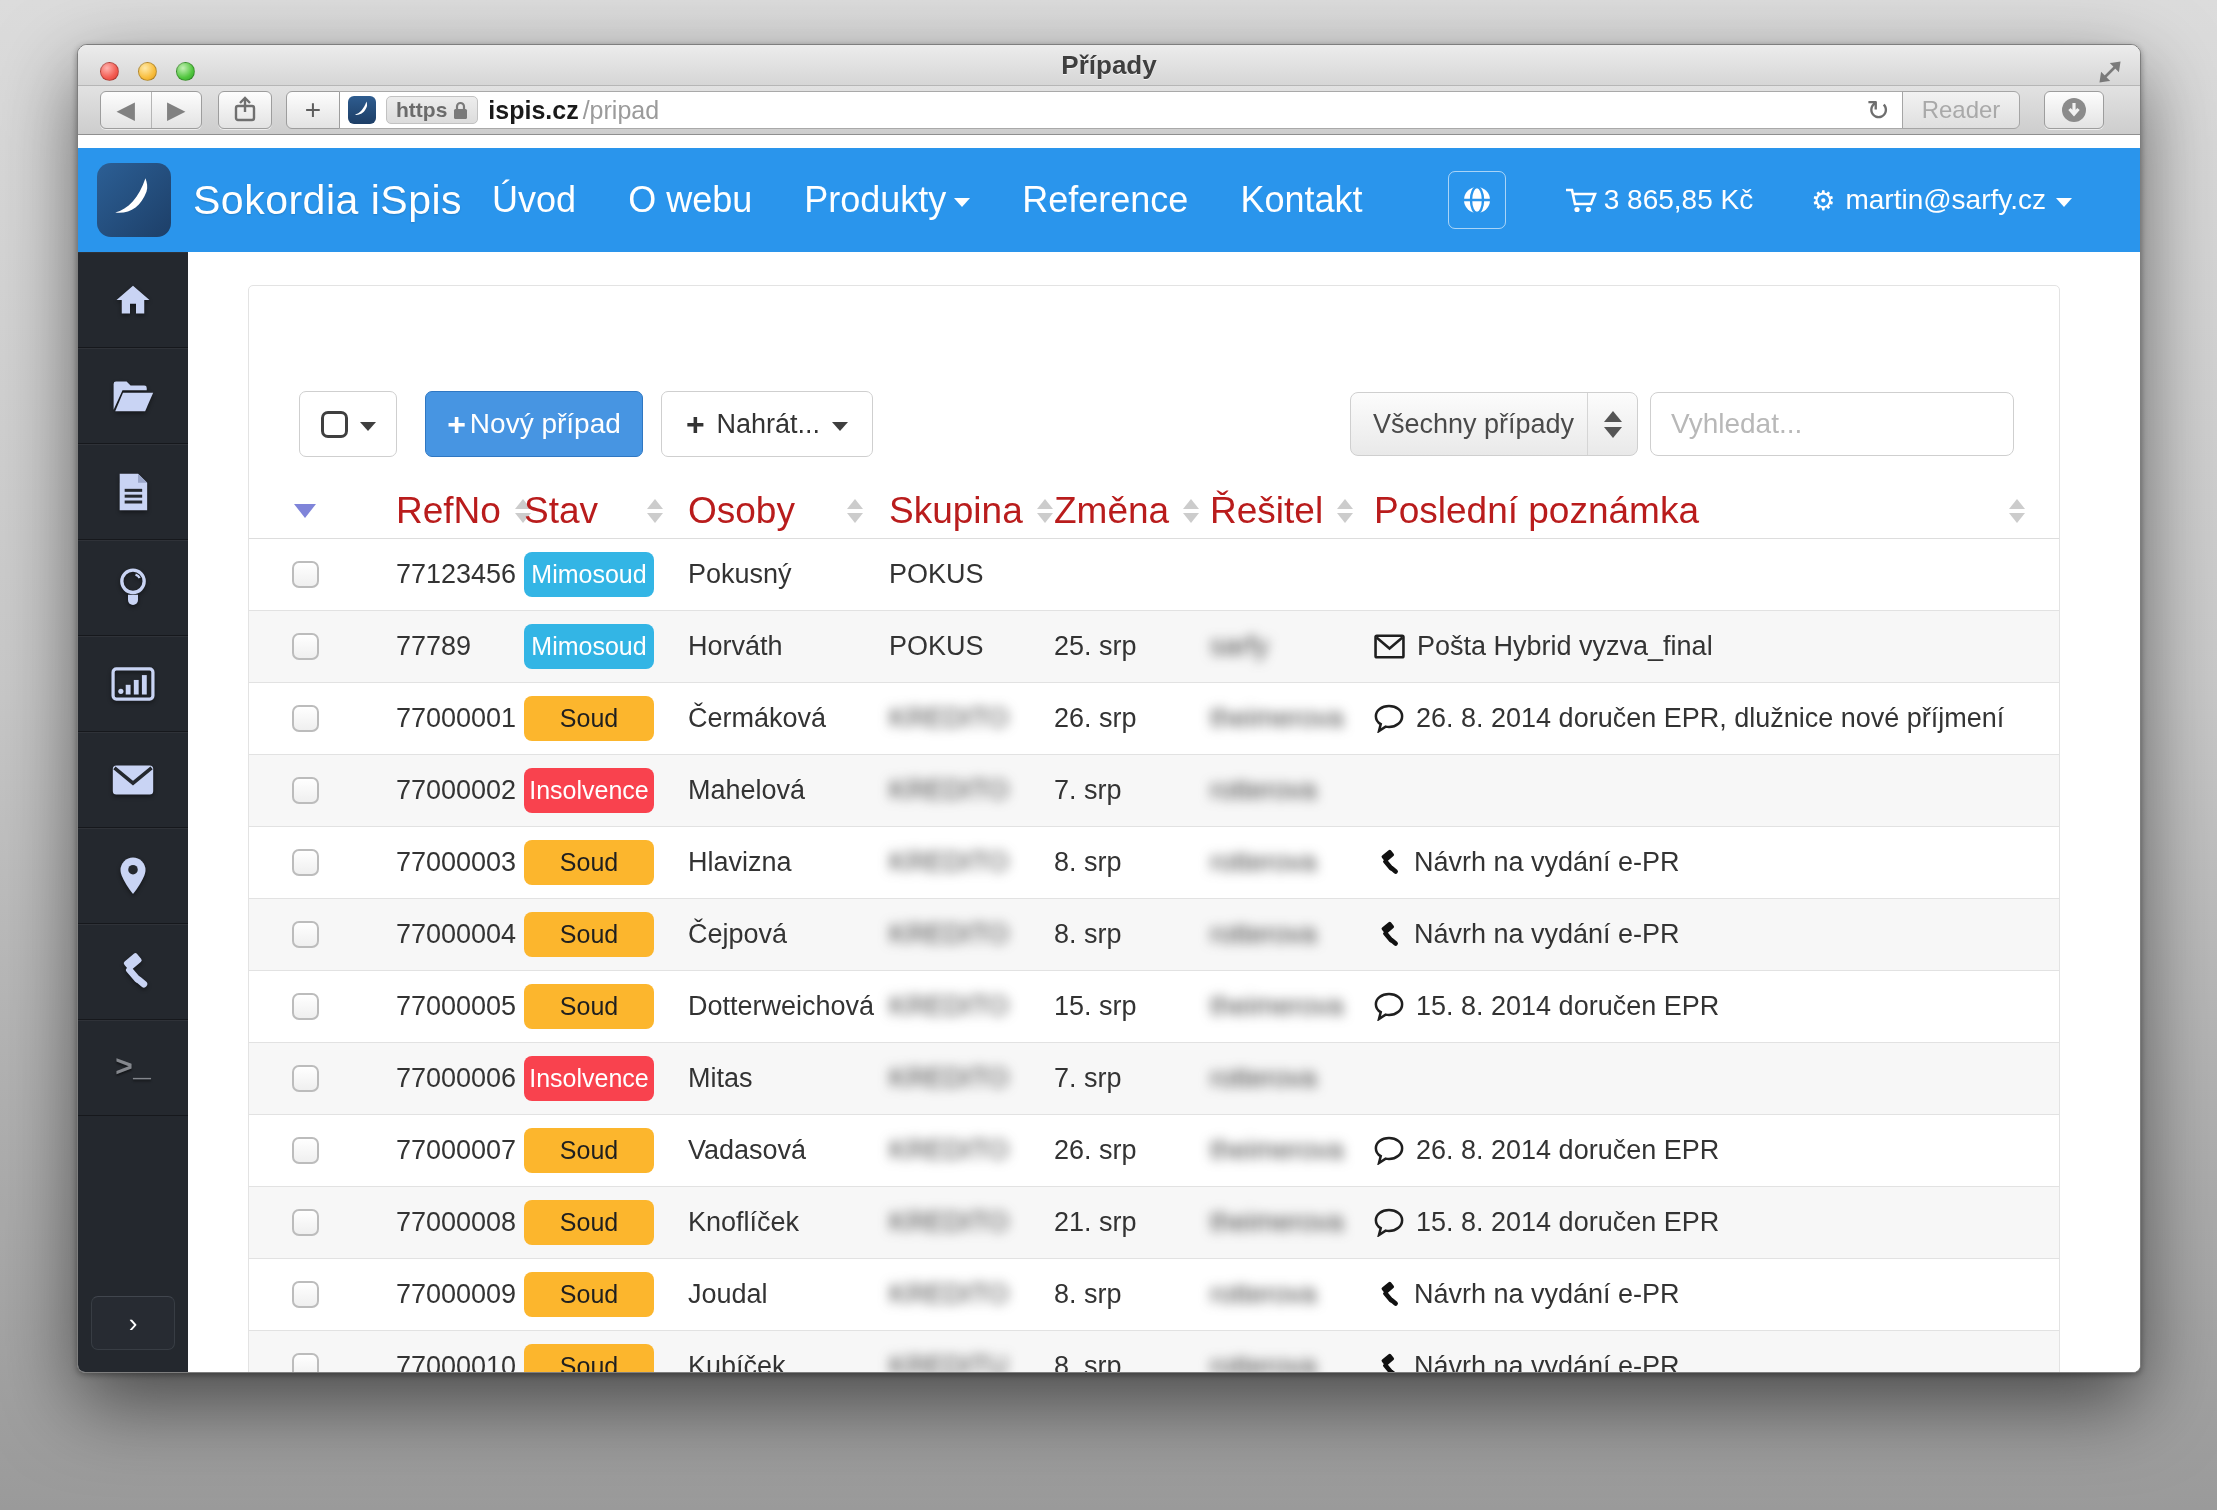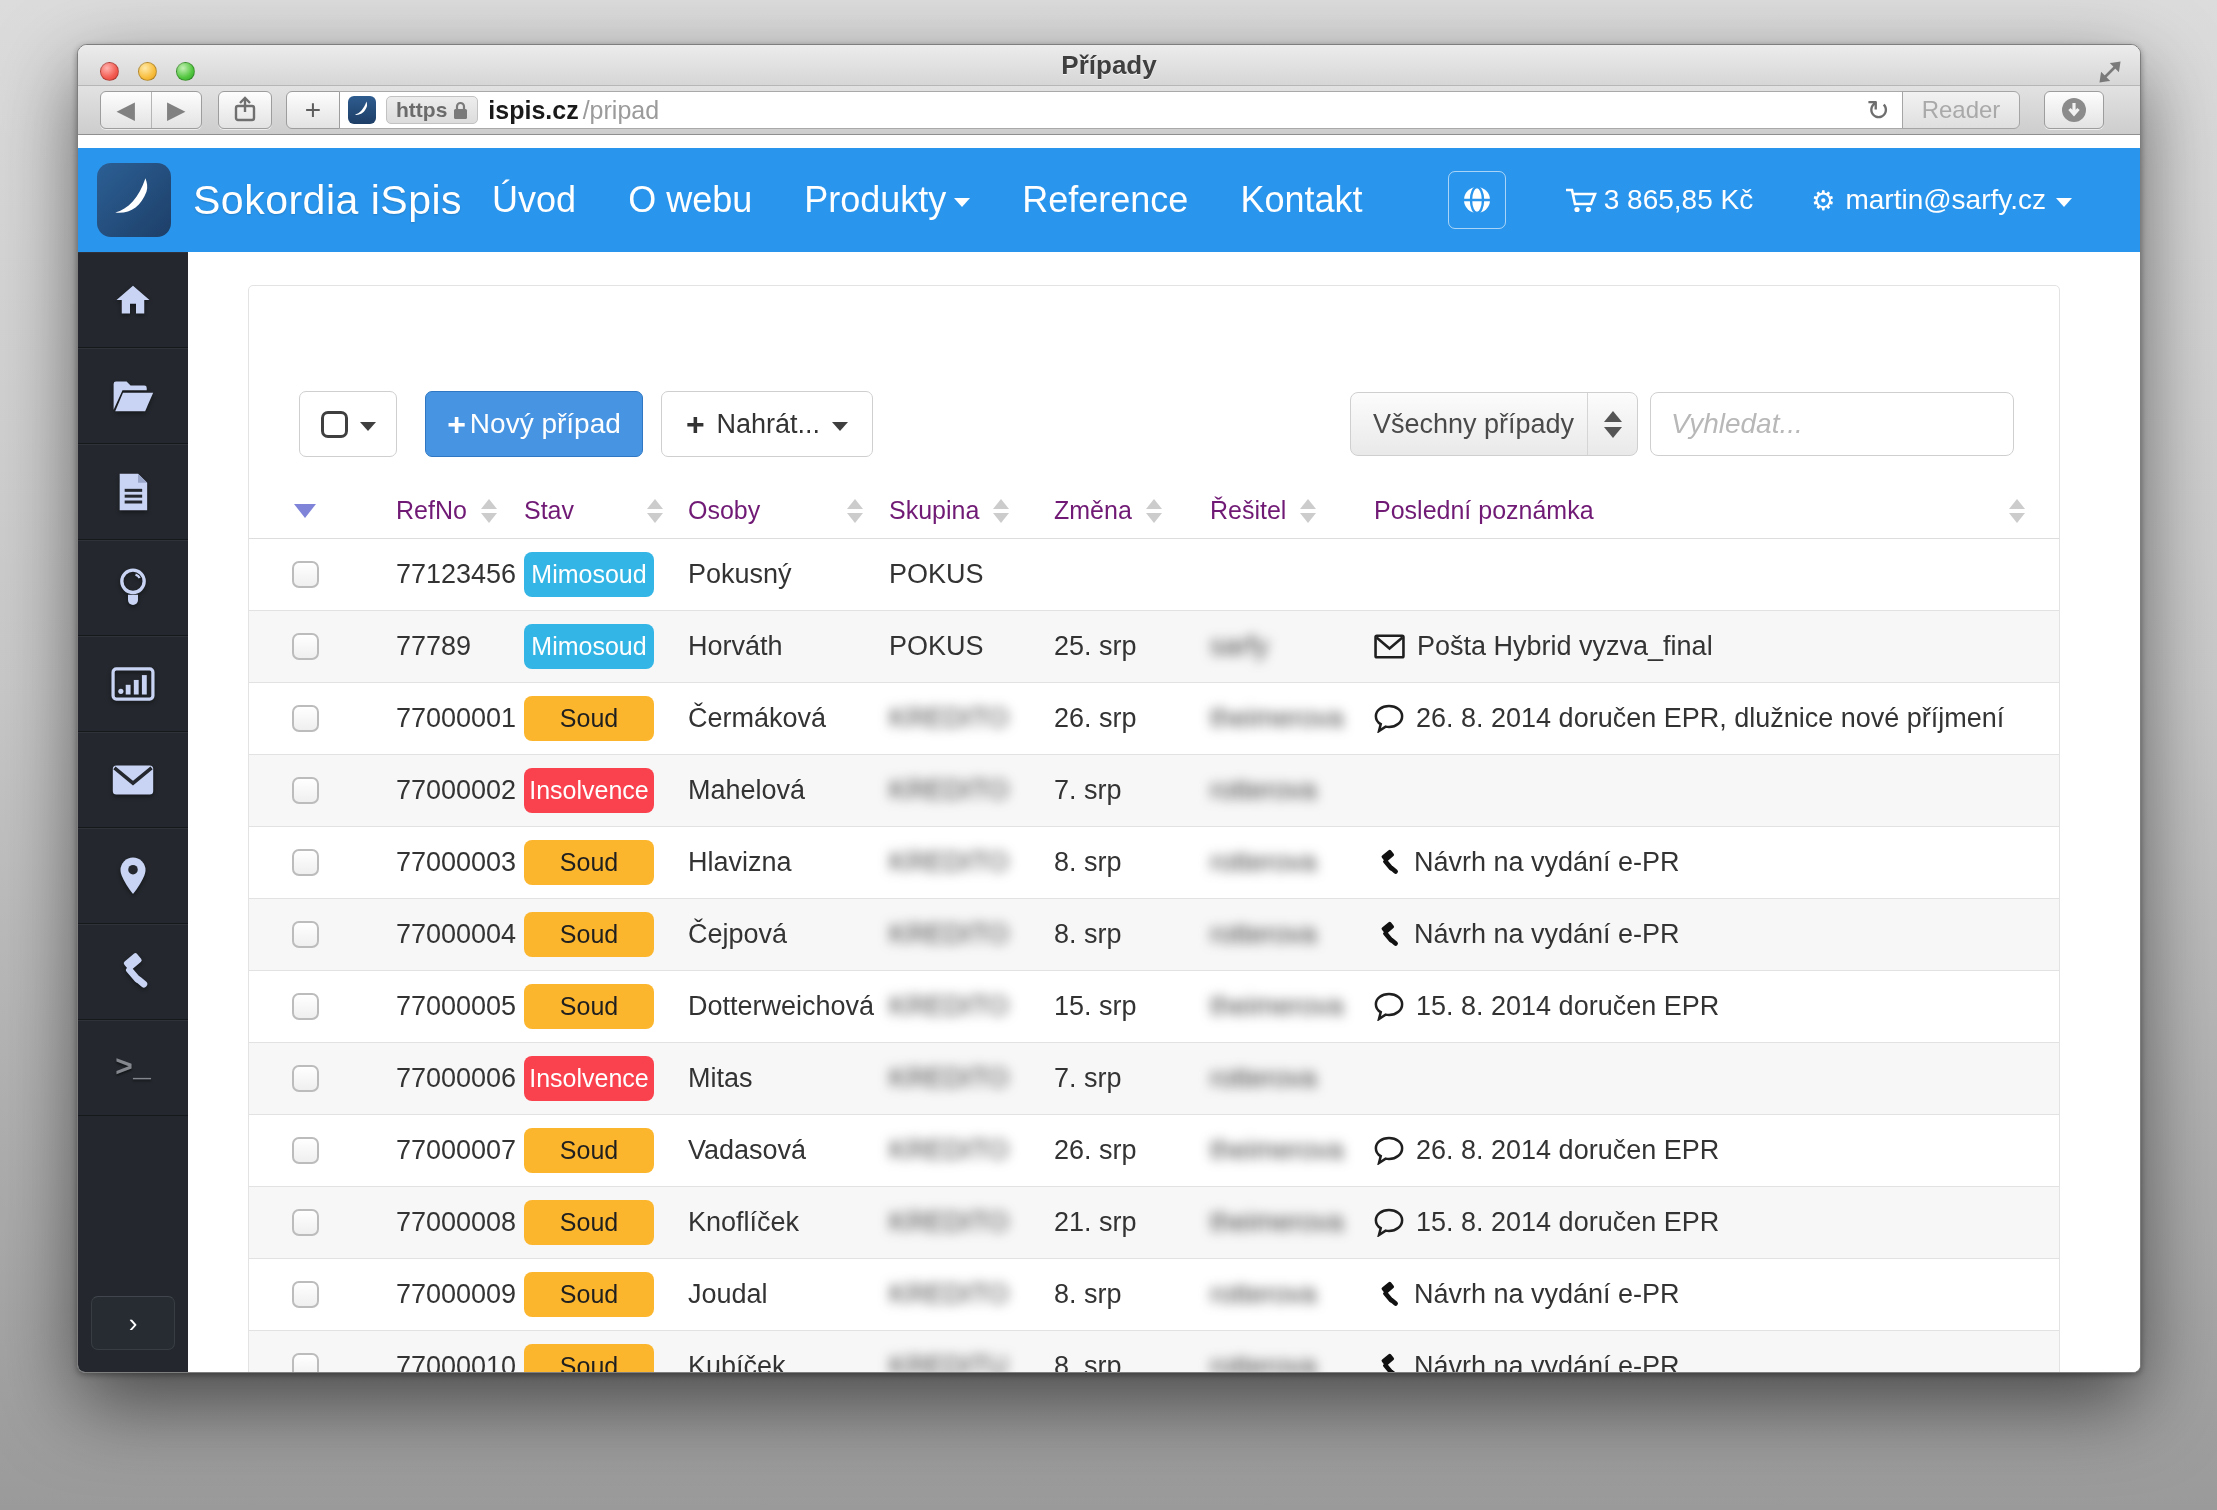--- a/index.html
+++ b/index.html
@@ -125,27 +125,26 @@
     display:flex; align-items:center; cursor:pointer;
   }
   .filter-select .sel-label{ flex:1; font-size:27px; color:#4a4a4a; padding-left:22px; }
   .sel-spin{ width:50px; height:100%; border-left:1px solid #d5d5d5; display:flex; flex-direction:column; align-items:center; justify-content:center; gap:5px; }
   .tri-up{ width:0;height:0;border-left:9px solid transparent;border-right:9px solid transparent;border-bottom:11px solid #555; }
   .tri-dn{ width:0;height:0;border-left:9px solid transparent;border-right:9px solid transparent;border-top:11px solid #555; }
   .search-input{
     width:364px; height:64px; border:1px solid #cfcfcf; border-radius:8px;
     font-size:28px; padding:0 20px; color:#333; outline:none;
     font-family:"Liberation Sans","DejaVu Sans",sans-serif;
-    font-style:italic;
   }
   .search-input::placeholder{ color:#b8b8b8; }
 
   
   .grid-row{ display:grid; grid-template-columns:112px 146px 162px 202px 160px 156px 164px 1fr; align-items:center; }
-  .thead{ position:absolute; left:0; right:0; top:197px; height:56px; border-bottom:1px solid #ddd; font-size:25px; color:#701a75; }
+  .thead{ position:absolute; left:0; right:0; top:197px; height:56px; border-bottom:1px solid #ddd; font-size:37px; color:#b91c1c; }
   .th{ display:flex; align-items:center; gap:14px; }
   .sort{ display:flex; flex-direction:column; gap:4px; }
   .sort i{ display:block; width:0; height:0; border-left:8px solid transparent; border-right:8px solid transparent; }
   .sort .u{ border-bottom:10px solid #ccc; } .sort .d{ border-top:10px solid #ccc; }
   .filter-tri{ width:0;height:0;border-left:11px solid transparent;border-right:11px solid transparent;border-top:14px solid #7f84d9; margin:0 auto; }
   .th-last{ justify-content:space-between; padding-right:34px; }
 
   .tbody{ position:absolute; left:0; right:0; top:253px; }
   .trow{ height:72px; border-bottom:1px solid #e2e2e2; font-size:27px; color:#333; }
   .trow.alt{ background:#f7f7f7; }

